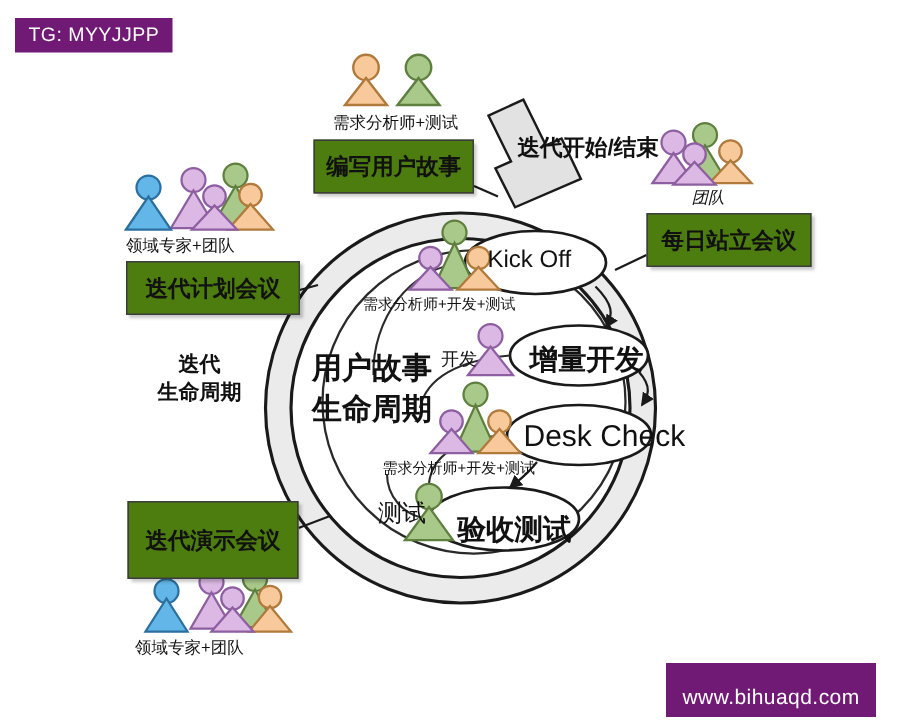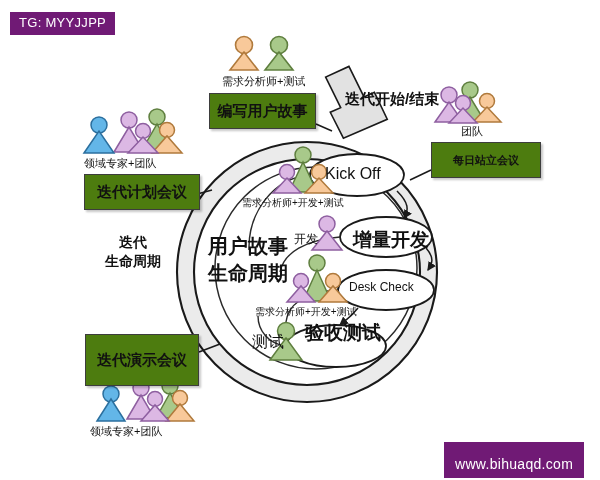--- a/index.html
+++ b/index.html
@@ -47,21 +47,21 @@
     display: flex;
     align-items: center;
     justify-content: center;
     text-align: right;
     font-weight: bold;
     color: #111111;
     box-sizing: border-box;
   }
   #box-write-story { left: 209px; top: 93px; width: 107px; height: 36px; font-size: 15px; }
   #box-plan-meeting { left: 84px; top: 174px; width: 116px; height: 36px; font-size: 15px; }
-  #box-standup      { left: 431px; top: 142px; width: 110px; height: 36px; font-size: 11px; }
+  #box-standup      { left: 431px; top: 142px; width: 110px; height: 36px; font-size: 15px; }
   #box-demo-meeting { left: 85px; top: 334px; width: 114px; height: 52px; font-size: 15px; }
 
   
   .ftext {
     position: absolute;
     color: #111111;
     white-space: nowrap;
     line-height: 1.22;
   }
   #t-iter-start {
@@ -79,33 +79,33 @@
 
   
   .stagelabel {
     position: absolute;
     color: #111111;
     white-space: nowrap;
     font-size: 19px;
   }
   #s-kickoff   { left: 325px; top: 165px; font-size: 16px; }
   #s-increment { left: 353px; top: 227px; font-weight: bold; }
-  #s-deskcheck { left: 349px; top: 280px; font-size: 12px; }
-  #s-accept    { left: 305px; top: 320px; font-weight: bold; font-family: Liberation Serif, serif; }
+  #s-deskcheck { left: 349px; top: 280px; font-size: 20px; }
+  #s-accept    { left: 305px; top: 340px; font-weight: bold; font-family: Liberation Serif, serif; }
 
   
   .rolecap {
     position: absolute;
     color: #111111;
     white-space: nowrap;
     text-align: center;
   }
   #r-top      { left: 222px; top: 74px;  font-size: 11px; }
   #r-left     { left: 84px;  top: 156px; font-size: 11px; }
-  #r-right    { left: 461px; top: 124px; font-size: 11px; }
+  #r-right    { left: 461px; top: 124px; font-size: 11px; font-style: italic; }
   #r-kickoff  { left: 242px; top: 196px; font-size: 10px; }
   #r-dev      { left: 294px; top: 231px; font-size: 12px; }
   #r-desk     { left: 255px; top: 305px; font-size: 10px; }
   #r-test     { left: 252px; top: 332px; font-size: 16px; }
   #r-bottom   { left: 90px;  top: 424px; font-size: 11px; }
 </style>
 </head>
 <body>
 
 <div id="stage">

